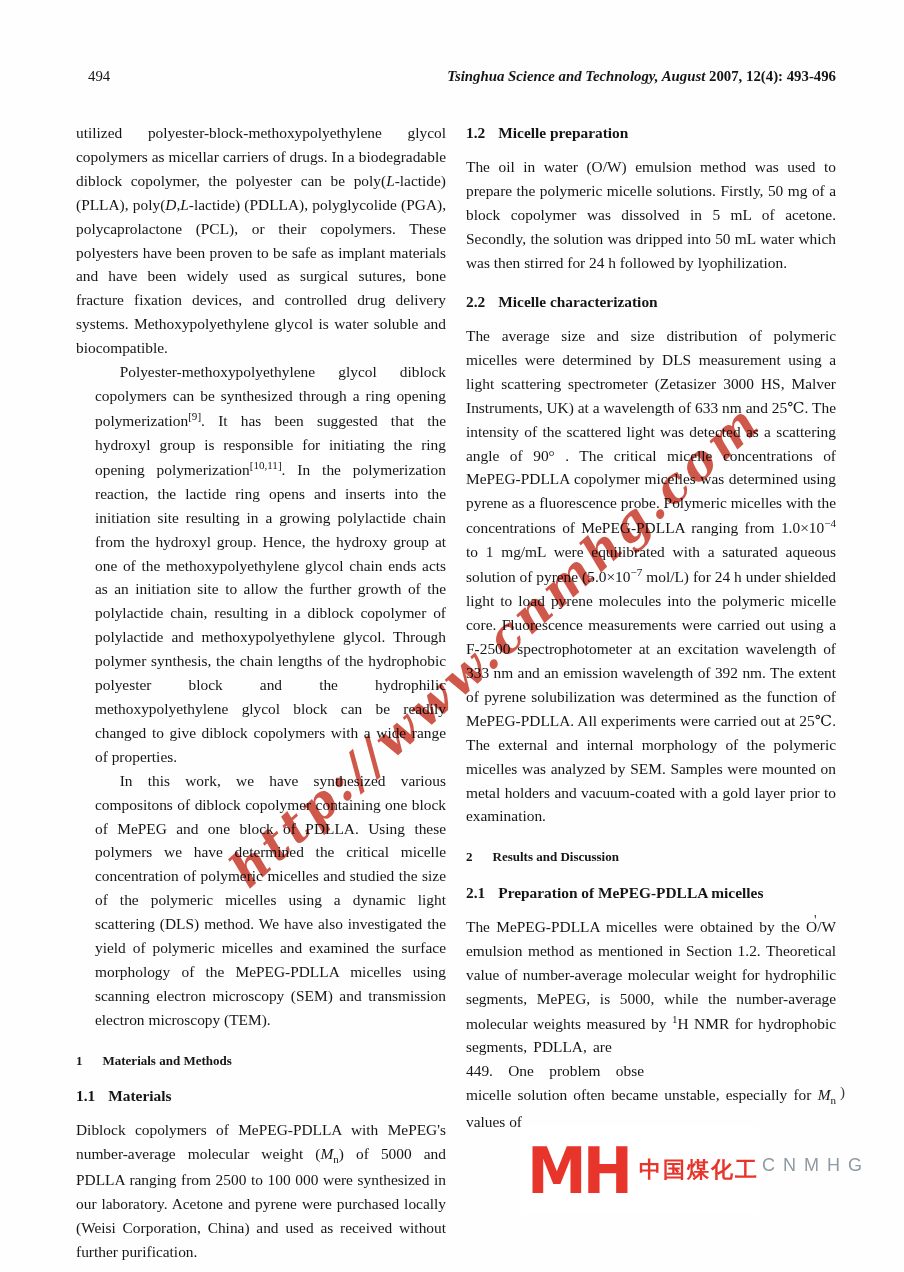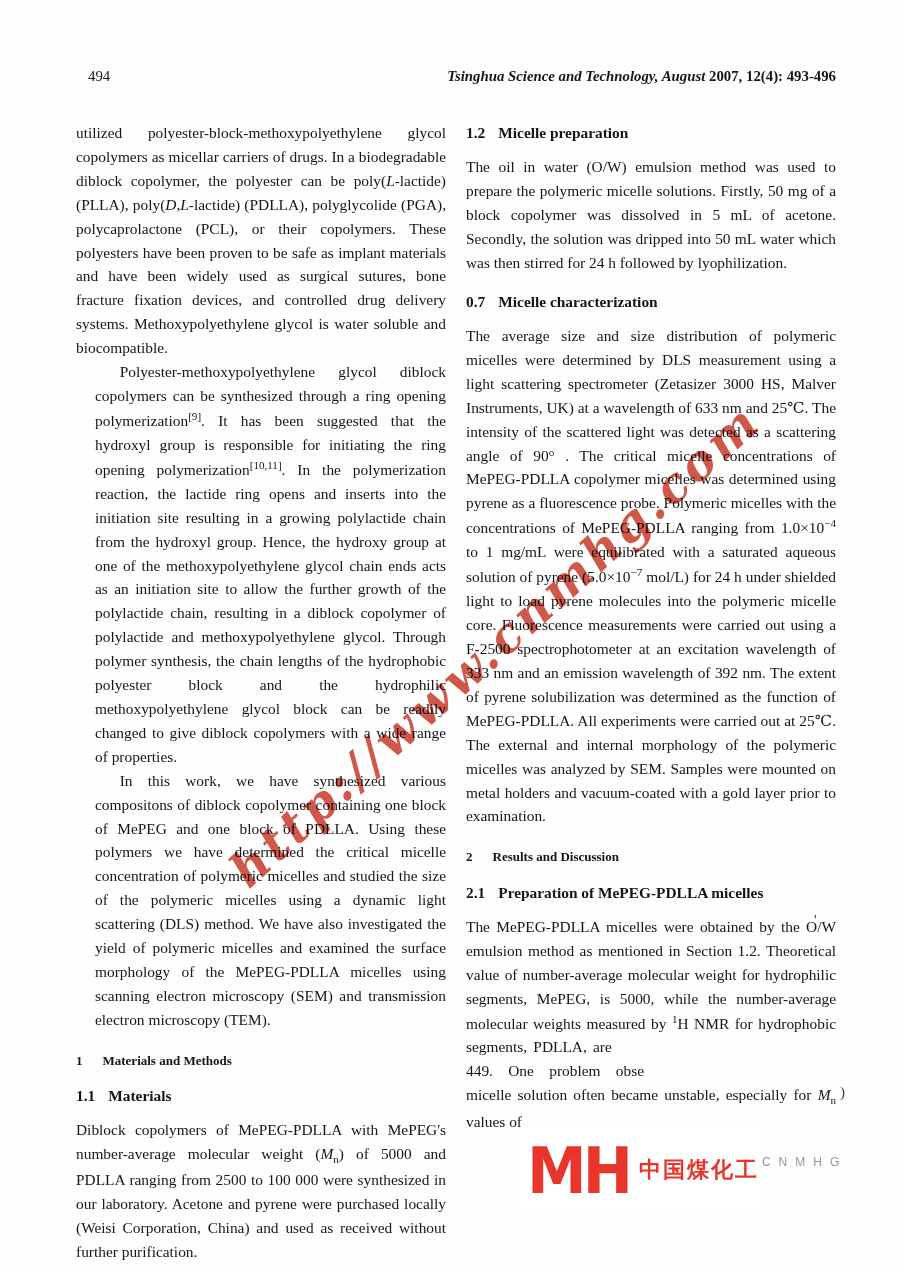--- a/index.html
+++ b/index.html
@@ -98,21 +98,21 @@
   }
   .logo-text { display: flex; flex-direction: row; gap: 3px; }
   .logo-cn {
     font-family: "DejaVu Sans", sans-serif;
     font-size: 22px; font-weight: bold;
     color: #e8352b; letter-spacing: 2px;
     white-space: nowrap;
   }
   .logo-latin {
     font-family: "Liberation Sans", sans-serif;
-    font-size: 12px; color: #8f9aa3;
+    font-size: 18px; color: #8f9aa3;
     letter-spacing: 8px;
     white-space: nowrap;
   }
 
   
   .artifact { position: absolute; font-size: 15px; color: #3a3a3a; z-index: 1; }
   .artifact-1 { left: 814px; top: 912px; }
   .artifact-2 { left: 840px; top: 1084px; }
 </style>
 </head>
@@ -143,21 +143,21 @@
       <p>Diblock copolymers of MePEG-PDLLA with MePEG's number-average molecular weight (<i>M</i><sub>n</sub>) of 5000 and PDLLA ranging from 2500 to 100&nbsp;000 were synthesized in our laboratory. Acetone and pyrene were purchased locally (Weisi Corporation, China) and used as received without further purification.</p>
     </div>
 
     <div class="col">
       <h2 class="sub first">
         <span class="num">1.2</span><span>Micelle preparation</span>
       </h2>
       <p>The oil in water (O/W) emulsion method was used to prepare the polymeric micelle solutions. Firstly, 50 mg of a block copolymer was dissolved in 5 mL of acetone. Secondly, the solution was dripped into 50 mL water which was then stirred for 24 h followed by lyophilization.</p>
 
       <h2 class="sub">
-        <span class="num">0.7</span><span>Micelle characterization</span>
+        <span class="num">2.2</span><span>Micelle characterization</span>
       </h2>
       <p>The average size and size distribution of polymeric micelles were determined by DLS measurement using a light scattering spectrometer (Zetasizer 3000 HS, Malver Instruments, UK) at a wavelength of 633 nm and 25℃. The intensity of the scattered light was detected as a scattering angle of 90°&nbsp;. The critical micelle concentrations of MePEG-PDLLA copolymer micelles was determined using pyrene as a fluorescence probe. Polymeric micelles with the concentrations of MePEG-PDLLA ranging from 1.0×10<sup>−4</sup> to 1 mg/mL were equilibrated with a saturated aqueous solution of pyrene (5.0×10<sup>−7</sup> mol/L) for 24 h under shielded light to load pyrene molecules into the polymeric micelle core. Fluorescence measurements were carried out using a F-2500 spectrophotometer at an excitation wavelength of 333 nm and an emission wavelength of 392 nm. The extent of pyrene solubilization was determined as the function of MePEG-PDLLA. All experiments were carried out at 25℃. The external and internal morphology of the polymeric micelles was analyzed by SEM. Samples were mounted on metal holders and vacuum-coated with a gold layer prior to examination.</p>
 
       <h1 class="sec">
         <span class="num">2</span><span>Results and Discussion</span>
       </h1>
 
       <h2 class="sub">
         <span class="num">2.1</span><span>Preparation of MePEG-PDLLA micelles</span>
       </h2>

